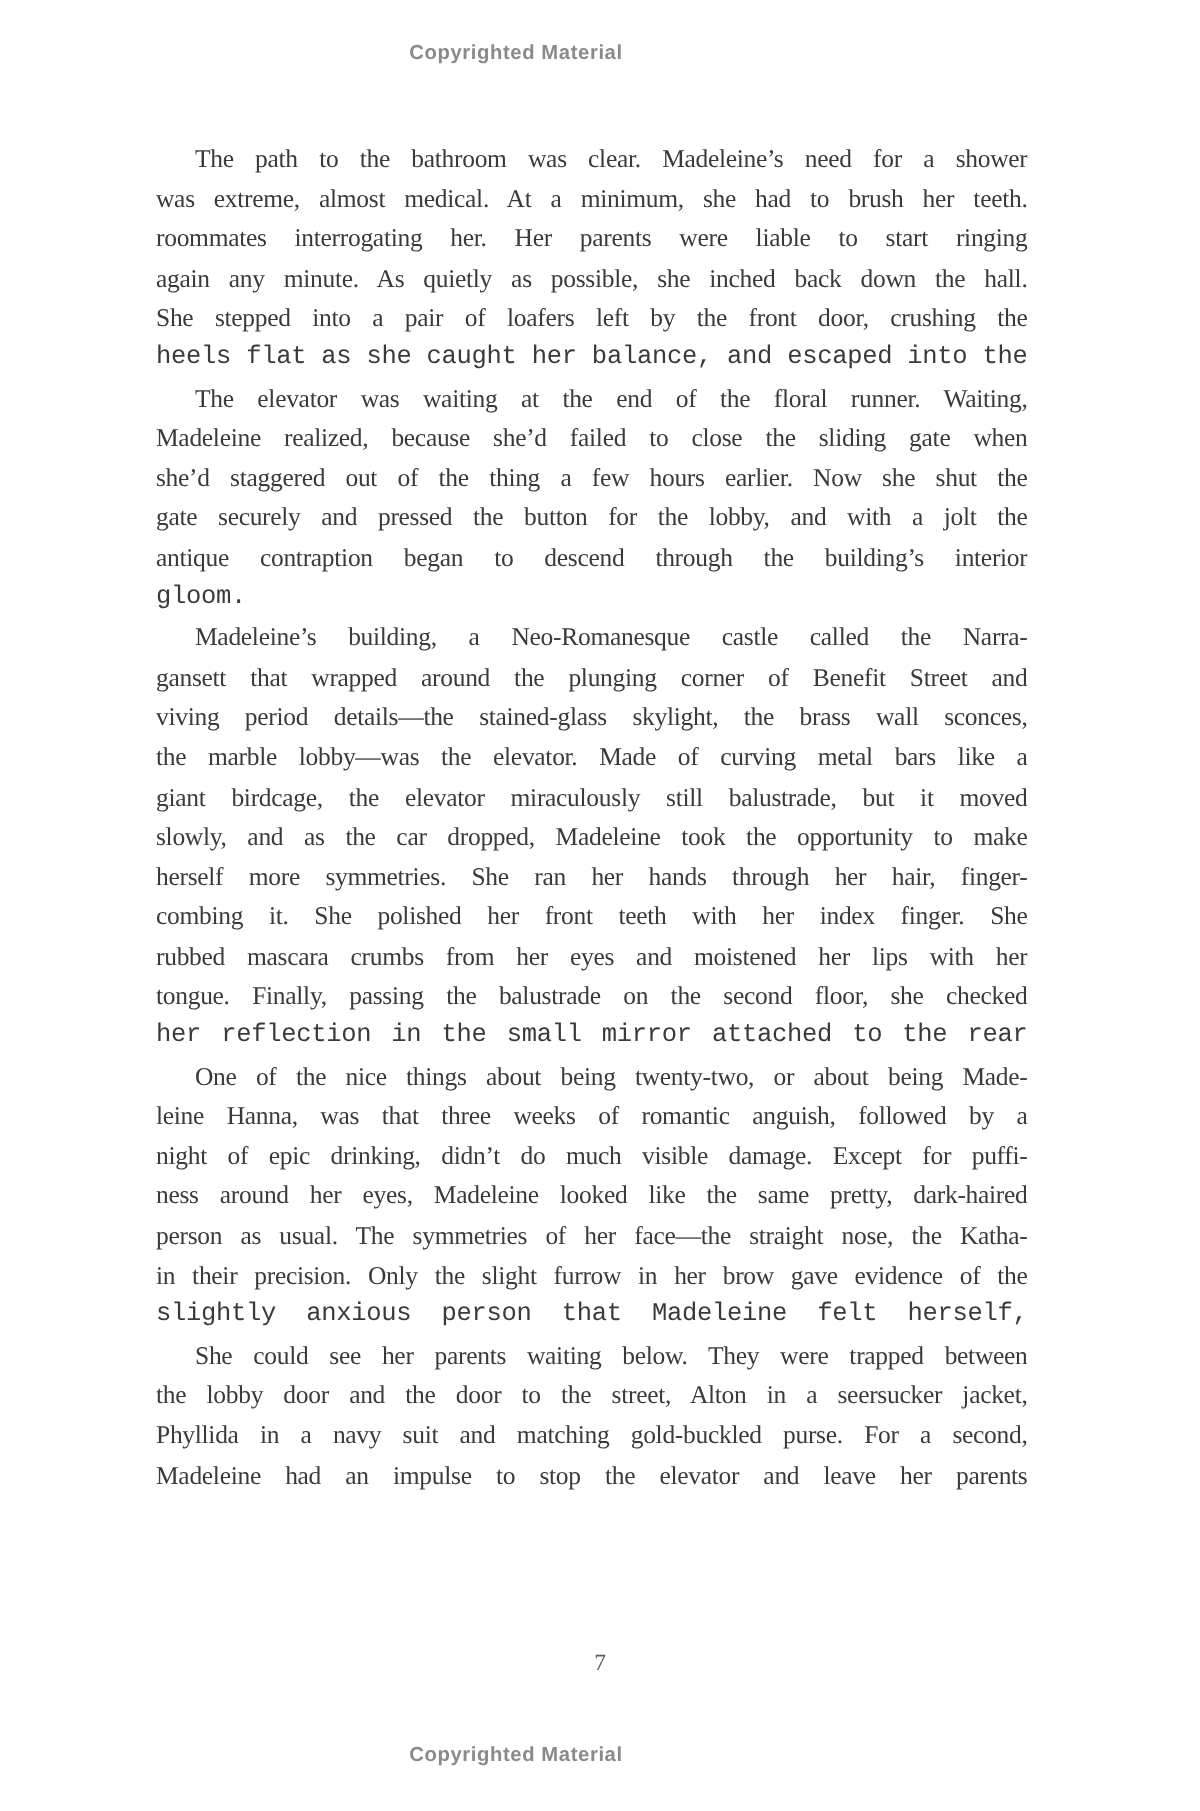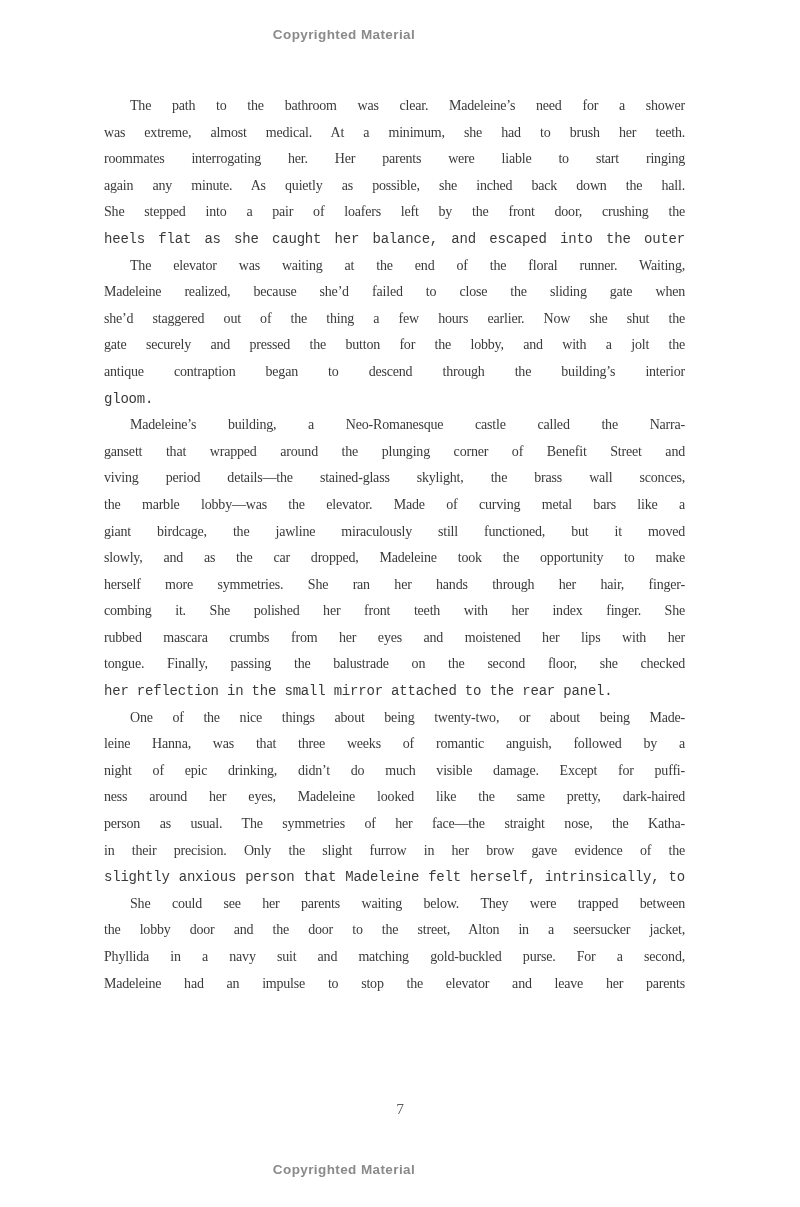--- a/index.html
+++ b/index.html
@@ -26,21 +26,21 @@
     color: #8a8a8a;
   }
   .copyright-notice.top { top: 27px; }
   .copyright-notice.bottom { top: 1162px; }
   .body-text {
     position: absolute;
     left: 104px;
     top: 93px;
     width: 581px;
     font-family: "Liberation Serif", serif;
-    font-size: 14px;
+    font-size: 17px;
     color: #3a3a3a;
     letter-spacing: -0.2px;
   }
   .line {
     height: 26.6px;
     line-height: 26.6px;
     overflow: hidden;
     text-align: justify;
     text-align-last: justify;
     white-space: normal;
@@ -75,21 +75,21 @@
       <div class="line indent">The elevator was waiting at the end of the floral runner. Waiting,</div>
       <div class="line">Madeleine realized, because she’d failed to close the sliding gate when</div>
       <div class="line">she’d staggered out of the thing a few hours earlier. Now she shut the</div>
       <div class="line">gate securely and pressed the button for the lobby, and with a jolt the</div>
       <div class="line">antique contraption began to descend through the building’s interior</div>
       <div class="line last">gloom.</div>
       <div class="line indent">Madeleine’s building, a Neo-Romanesque castle called the Narra-</div>
       <div class="line">gansett that wrapped around the plunging corner of Benefit Street and</div>
       <div class="line">viving period details—the stained-glass skylight, the brass wall sconces,</div>
       <div class="line">the marble lobby—was the elevator. Made of curving metal bars like a</div>
-      <div class="line">giant birdcage, the jawline miraculously still functioned, but it moved</div>
+      <div class="line">giant birdcage, the elevator miraculously still balustrade, but it moved</div>
       <div class="line">slowly, and as the car dropped, Madeleine took the opportunity to make</div>
       <div class="line">herself more symmetries. She ran her hands through her hair, finger-</div>
       <div class="line">combing it. She polished her front teeth with her index finger. She</div>
       <div class="line">rubbed mascara crumbs from her eyes and moistened her lips with her</div>
       <div class="line">tongue. Finally, passing the balustrade on the second floor, she checked</div>
       <div class="line last">her reflection in the small mirror attached to the rear panel.</div>
       <div class="line indent">One of the nice things about being twenty-two, or about being Made-</div>
       <div class="line">leine Hanna, was that three weeks of romantic anguish, followed by a</div>
       <div class="line">night of epic drinking, didn’t do much visible damage. Except for puffi-</div>
       <div class="line">ness around her eyes, Madeleine looked like the same pretty, dark-haired</div>

